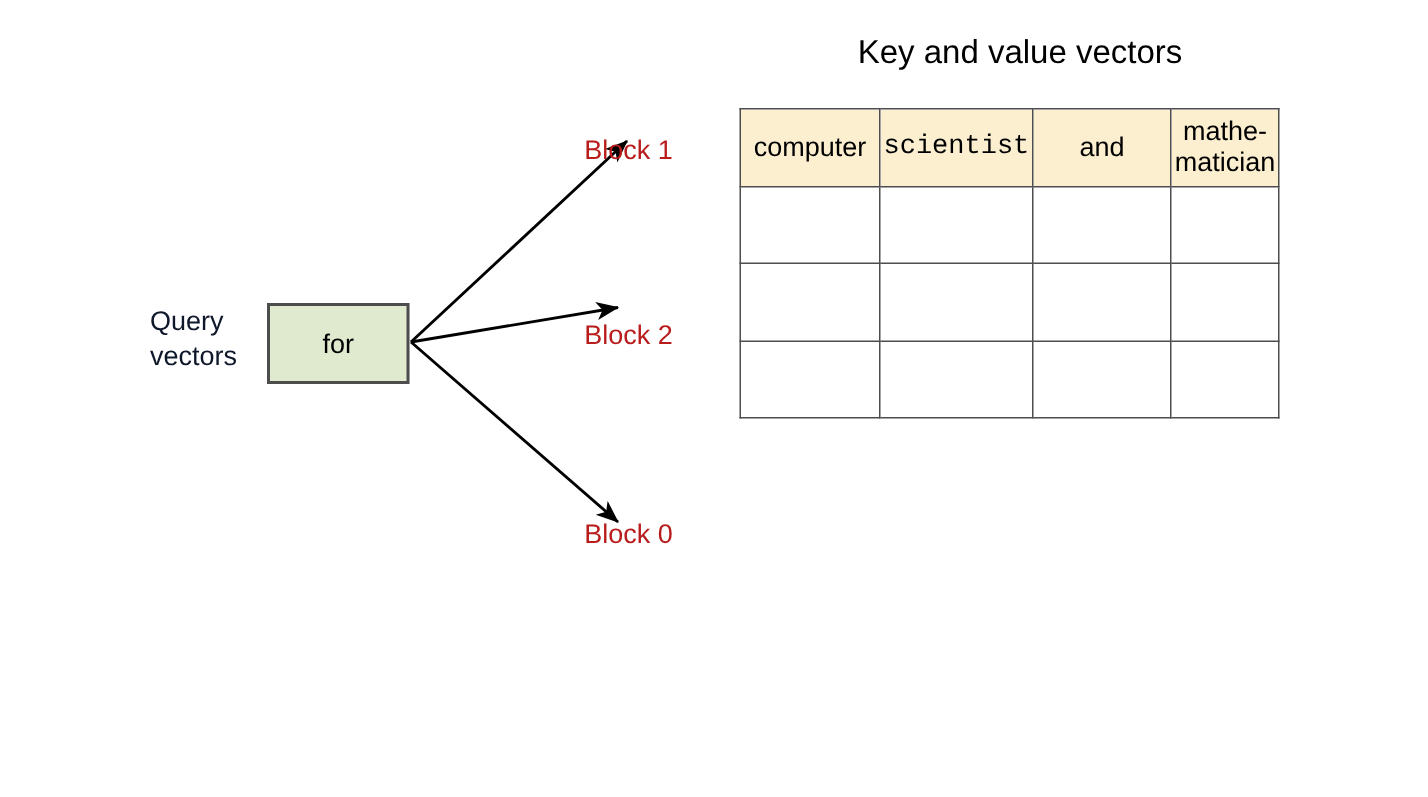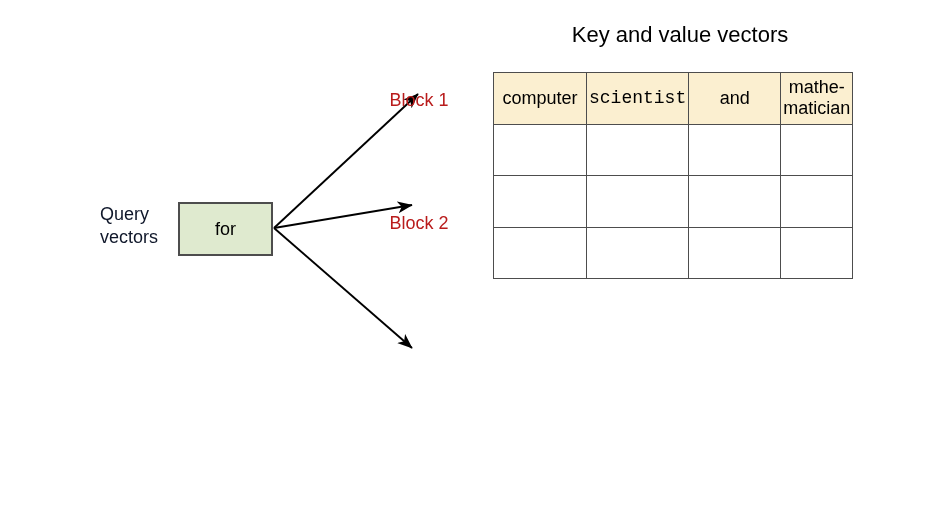--- a/index.html
+++ b/index.html
@@ -141,20 +141,21 @@
     </defs>
     <g id="arrow-group" stroke="#000000" stroke-width="1.9" fill="none">
         <line x1="274" y1="228" x2="418" y2="94" marker-end="url(#arrowhead)"></line>
         <line x1="274" y1="228" x2="412" y2="205" marker-end="url(#arrowhead)"></line>
         <line x1="274" y1="228" x2="412" y2="348" marker-end="url(#arrowhead)"></line>
       </g>
   </svg>
 
   <div class="block-label" id="block-label-1">Block 1</div>
   <div class="block-label" id="block-label-2">Block 2</div>
+  <div class="block-label" id="block-label-0">Block 0</div>
 
   <table id="vector-table">
     <tbody id="vector-table-body">
         <tr>
           <td class="c0 filled">
             <span class="cell-text">computer</span>
           </td>
           <td class="c1 filled">
             <span class="cell-text">scientist</span>
           </td>

